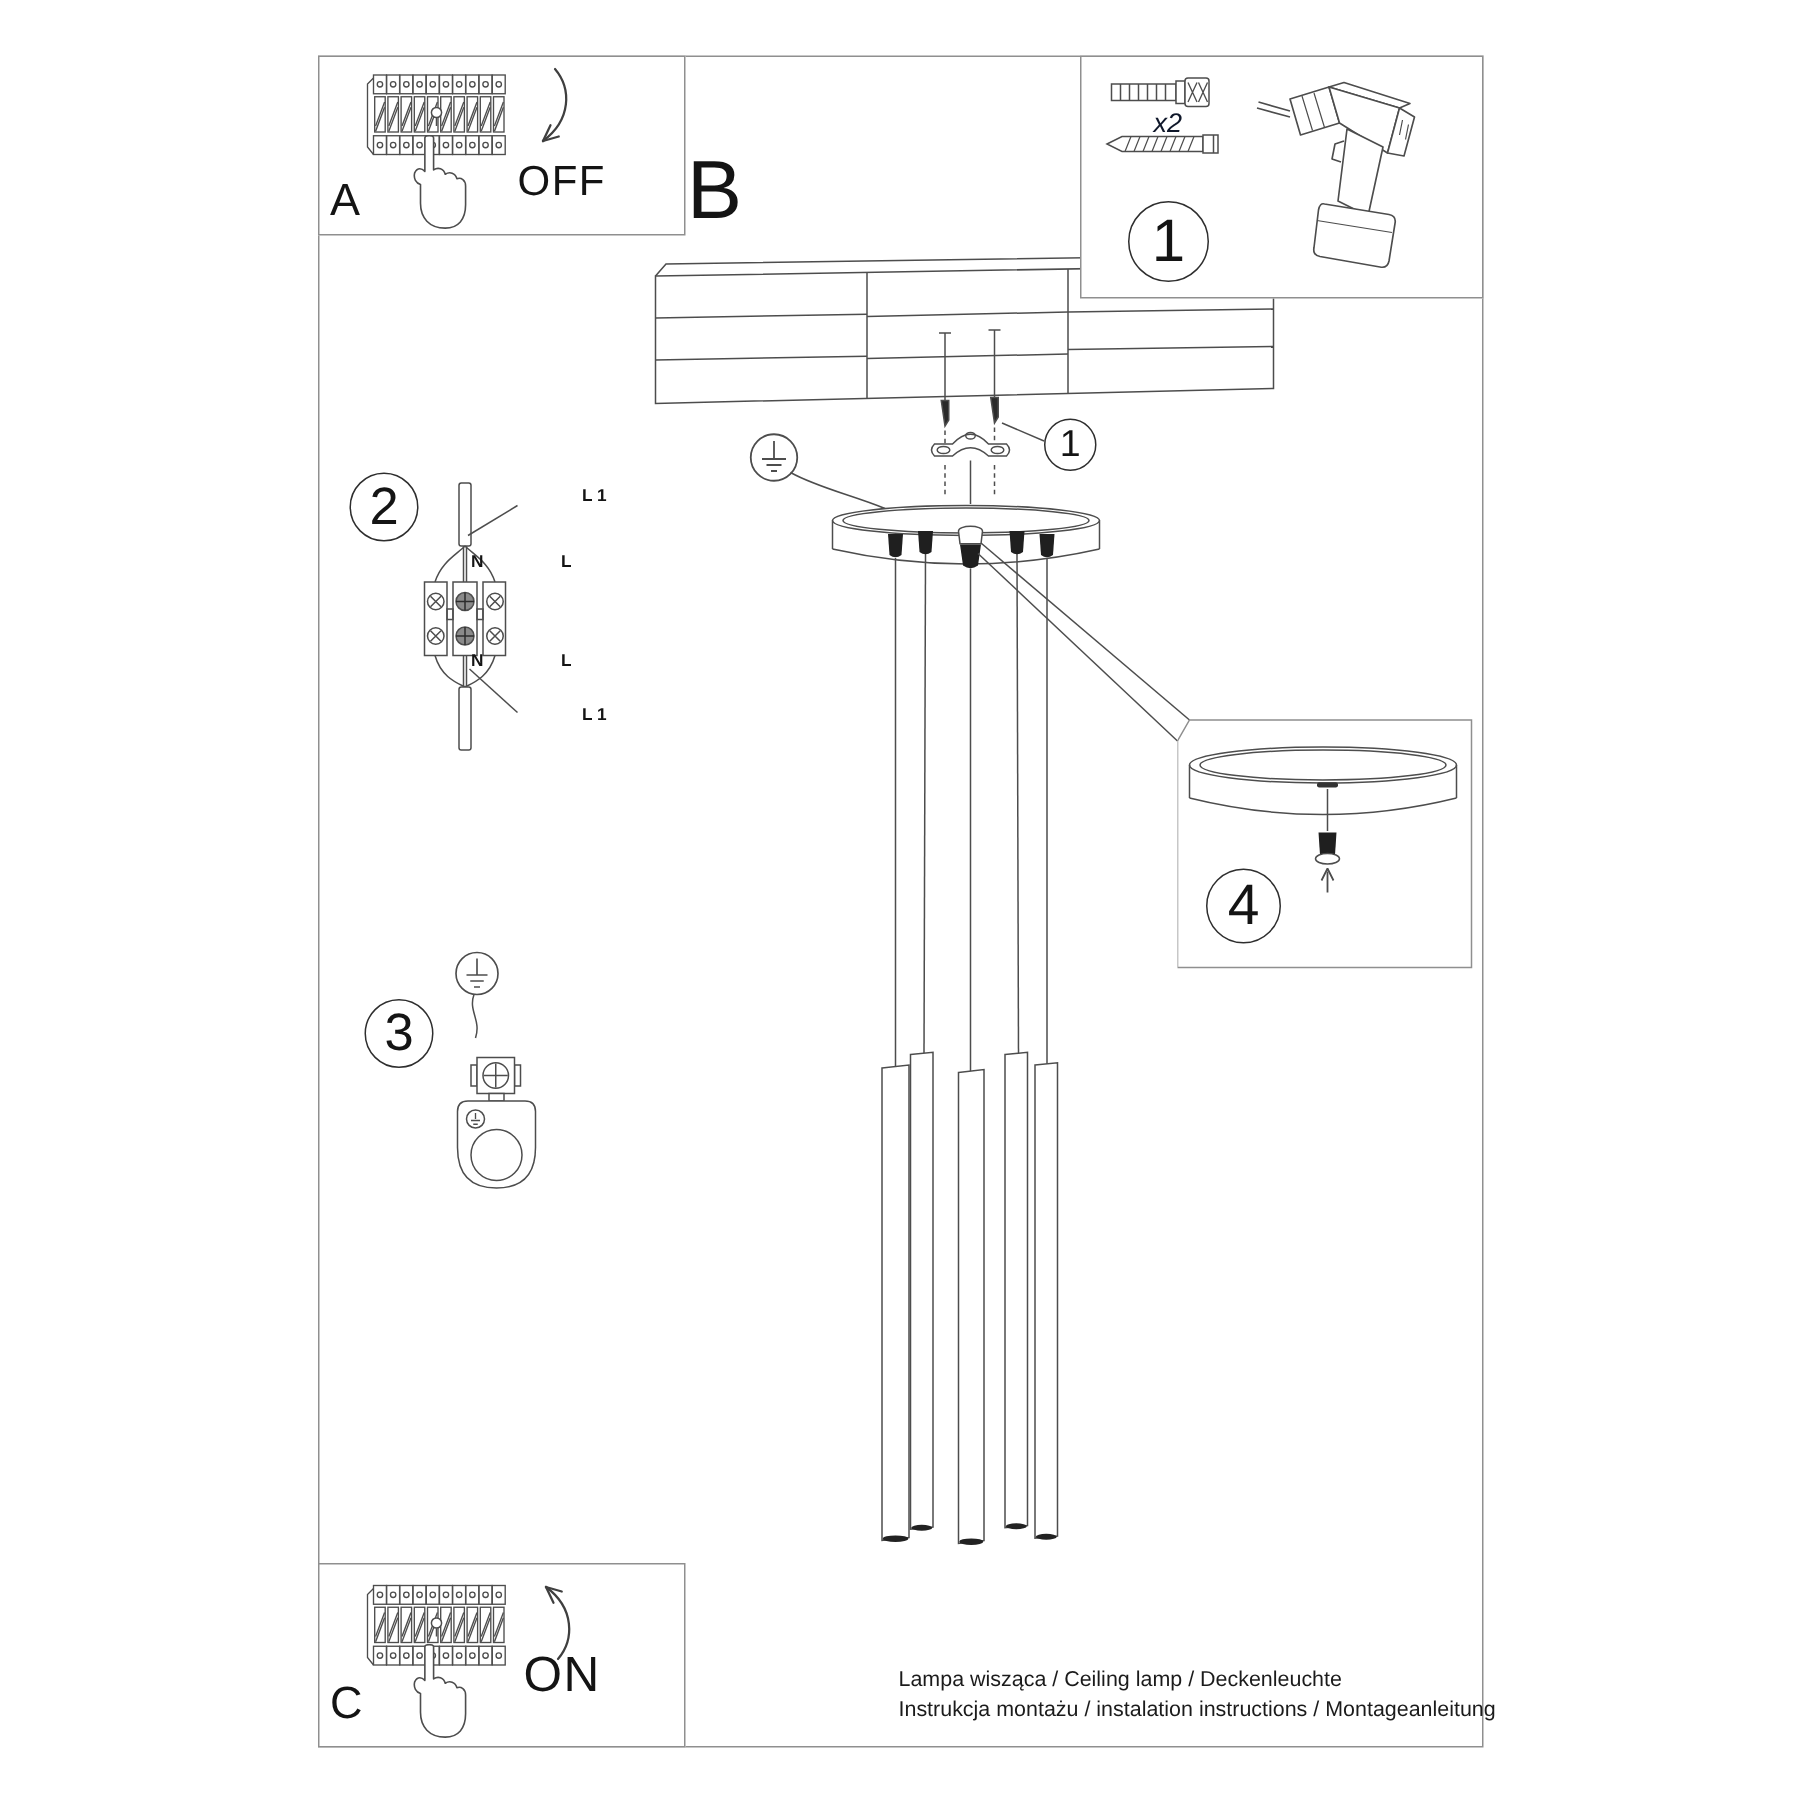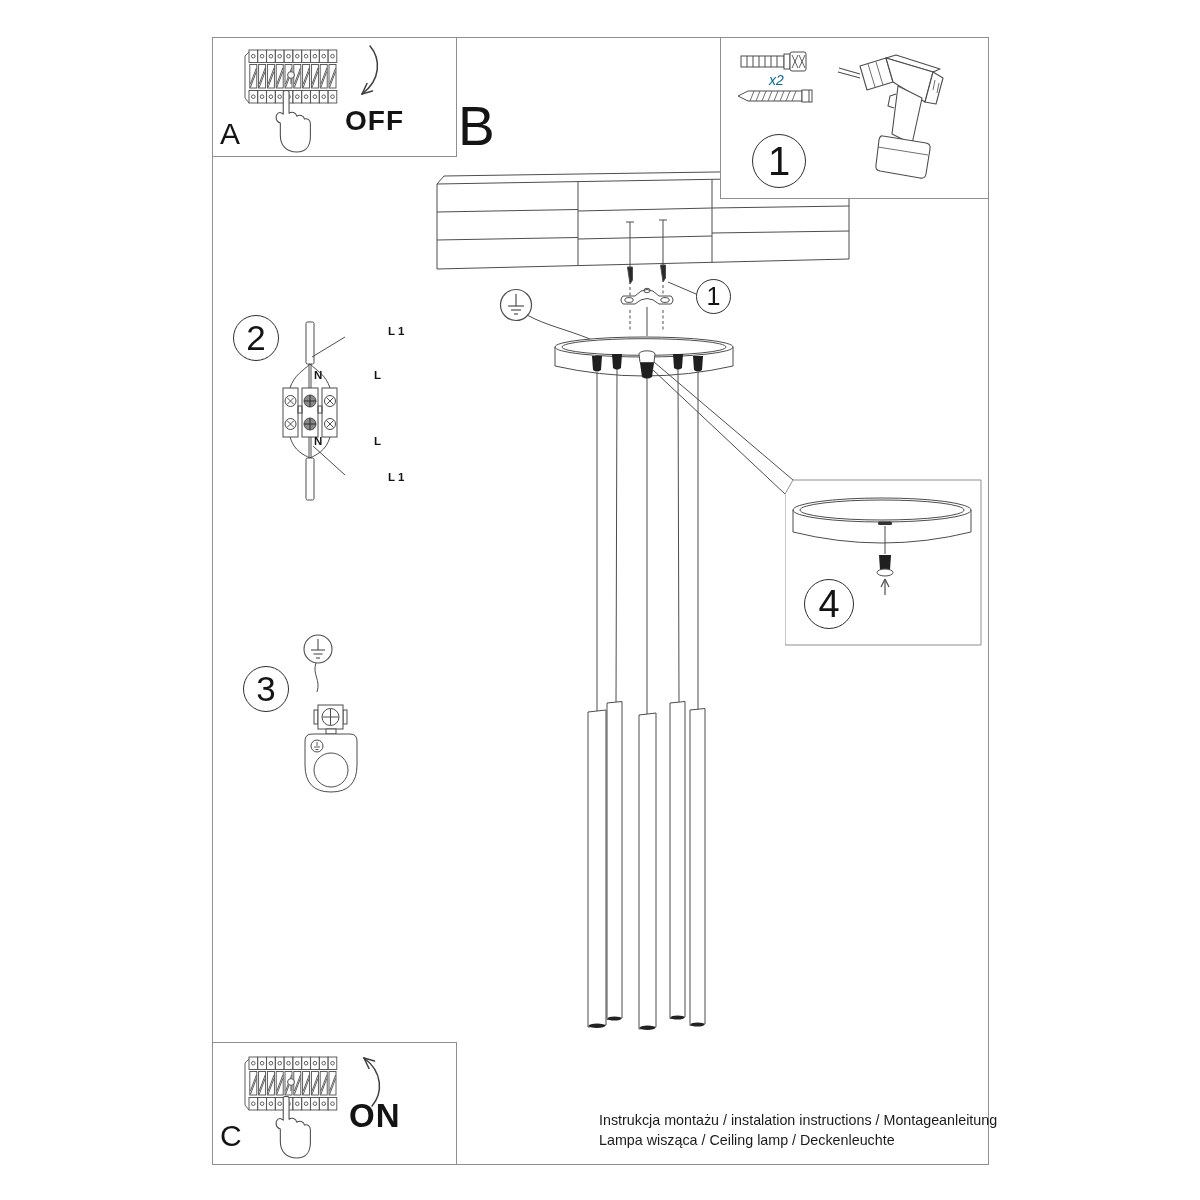--- a/index.html
+++ b/index.html
@@ -4,23 +4,23 @@
 <style>
   html,body{margin:0;padding:0;background:#fff;}
   .sheet{position:relative;width:1200px;height:1200px;background:#fff;overflow:hidden;
          font-family:"Liberation Sans","DejaVu Sans",sans-serif;color:#1a1a1a;}
   .abs{position:absolute;}
   .frame{position:absolute;border:1px solid #8f8f8f;background:transparent;}
   .whitebox{background:#fff;}
   .cnum{position:absolute;border:1.7px solid #2e2e2e;border-radius:50%;background:#fff;
         display:flex;align-items:center;justify-content:center;font-weight:500;color:#141414;}
   .biglabel{position:absolute;font-weight:500;color:#141414;}
-  .switchlabel{position:absolute;font-weight:700;color:#141414;letter-spacing:1px;}
+  .switchlabel{position:absolute;font-weight:400;color:#141414;letter-spacing:1px;}
   .wirelabel{position:absolute;font-size:11.5px;font-weight:700;color:#141414;margin-left:41px;}
-  .qty{position:absolute;font-size:14px;font-style:italic;color:#0369a1;}
+  .qty{position:absolute;font-size:18px;font-style:italic;color:#0f172a;}
   .footer{position:absolute;font-size:14.3px;line-height:19.5px;color:#1b1b1b;white-space:nowrap;}
   svg{display:block;}
 </style>
 </head>
 <body>
 
 <div class="sheet">
 
   <div class="frame" style="left:212px;top:37px;width:775px;height:1126px;"></div>
 
@@ -378,17 +378,17 @@
   </svg>
 
   <div class="switchlabel" style="left:349px;top:1097px;font-size:33px;text-align:right;">
     <span>ON</span>
   </div>
   <div class="biglabel" style="left:220px;top:1119px;font-size:30px;">
     <span>C</span>
   </div>
 
   <div class="footer" style="left:599px;top:1111px;">
+    <div>Lampa wisząca / Ceiling lamp / Deckenleuchte</div>
     <div>Instrukcja montażu / instalation instructions / Montageanleitung</div>
-    <div>Lampa wisząca / Ceiling lamp / Deckenleuchte</div>
   </div>
 
 </div>
 
 </body></html>

